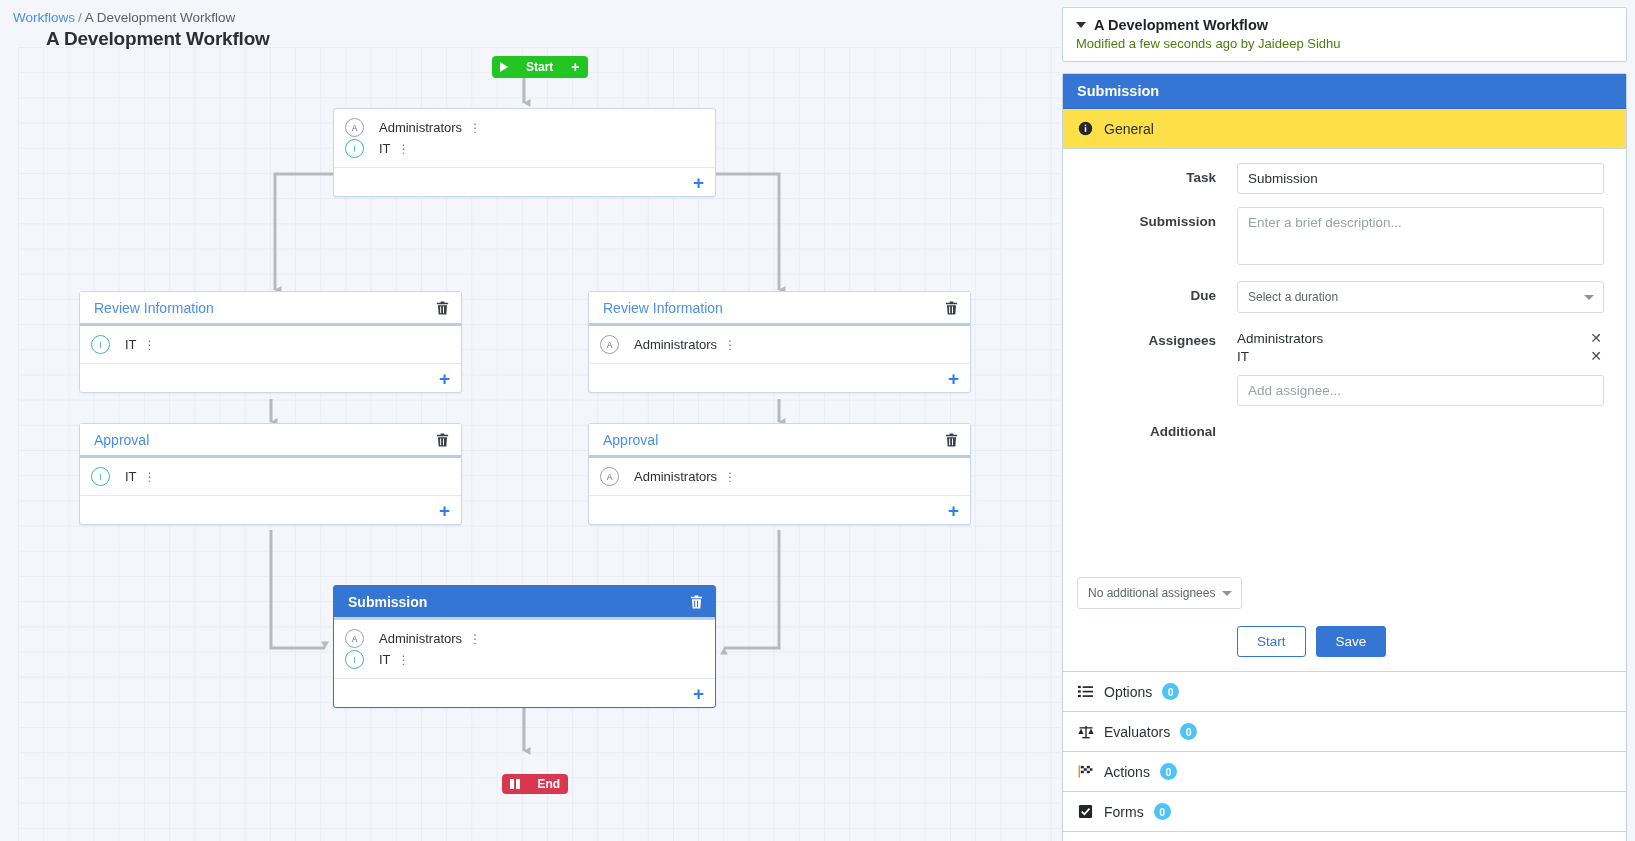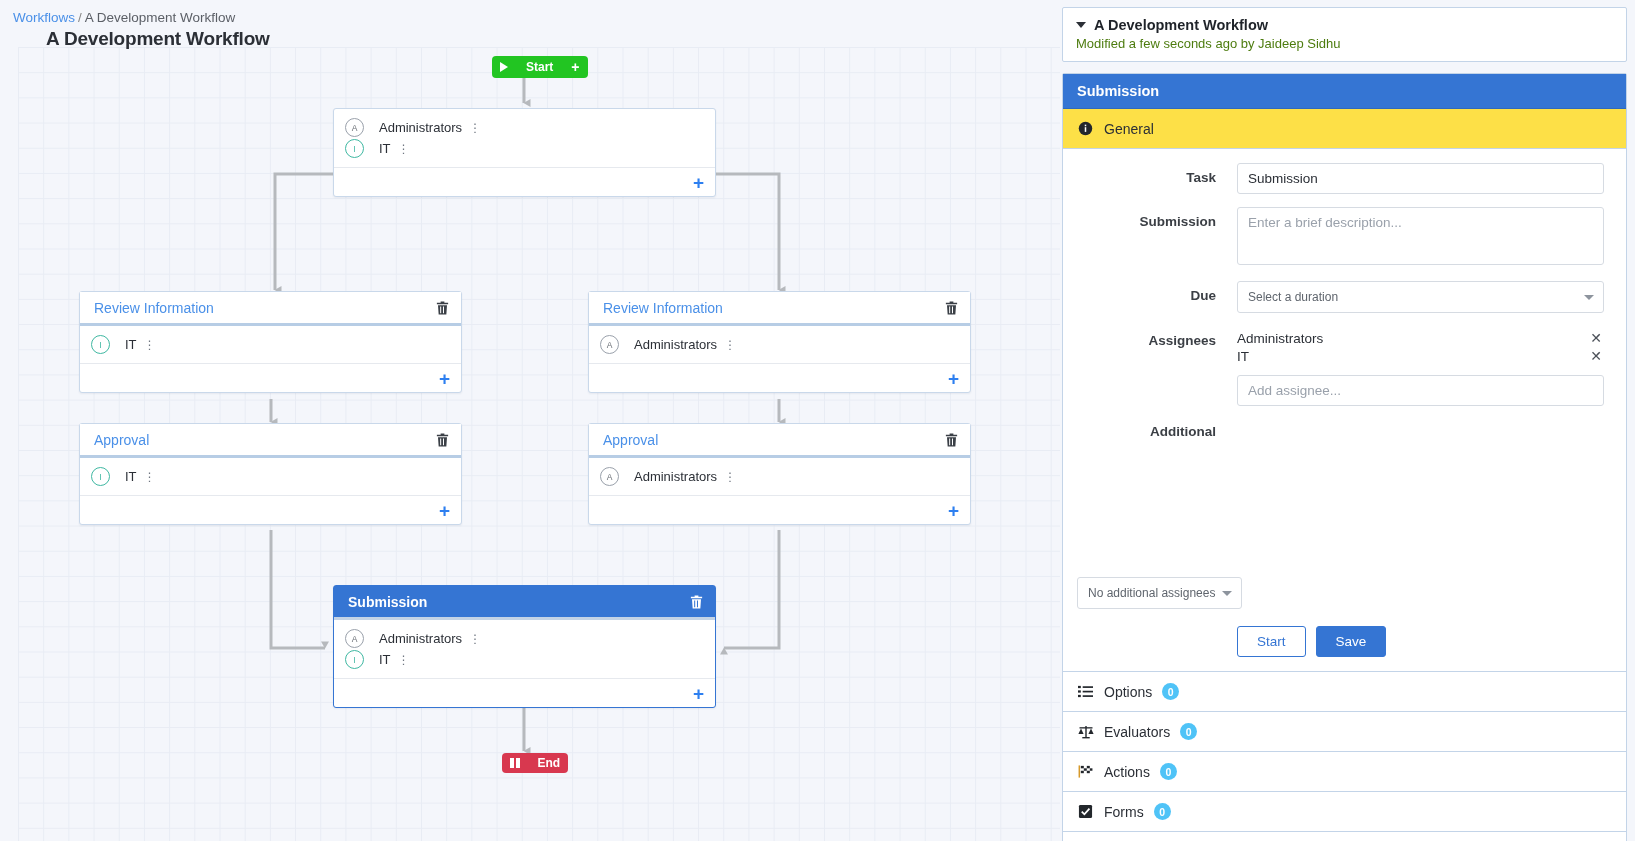--- a/index.html
+++ b/index.html
@@ -306,21 +306,21 @@
           <span class="av teal">I</span>
           <span class="nm">IT</span>
           <span class="kebab">⋮</span>
         </div>
       </div>
       <div class="foot">
         <span class="plus">+</span>
       </div>
     </div>
 
-    <div class="badge end" style="left:502px; top:753px;">
+    <div class="badge end" style="left:502px; top:774px;">
       <span class="pausebars">
           <i></i>
           <i></i>
         </span>
       <span>End</span>
     </div>
   </div>
 
   <div id="panel">
 

